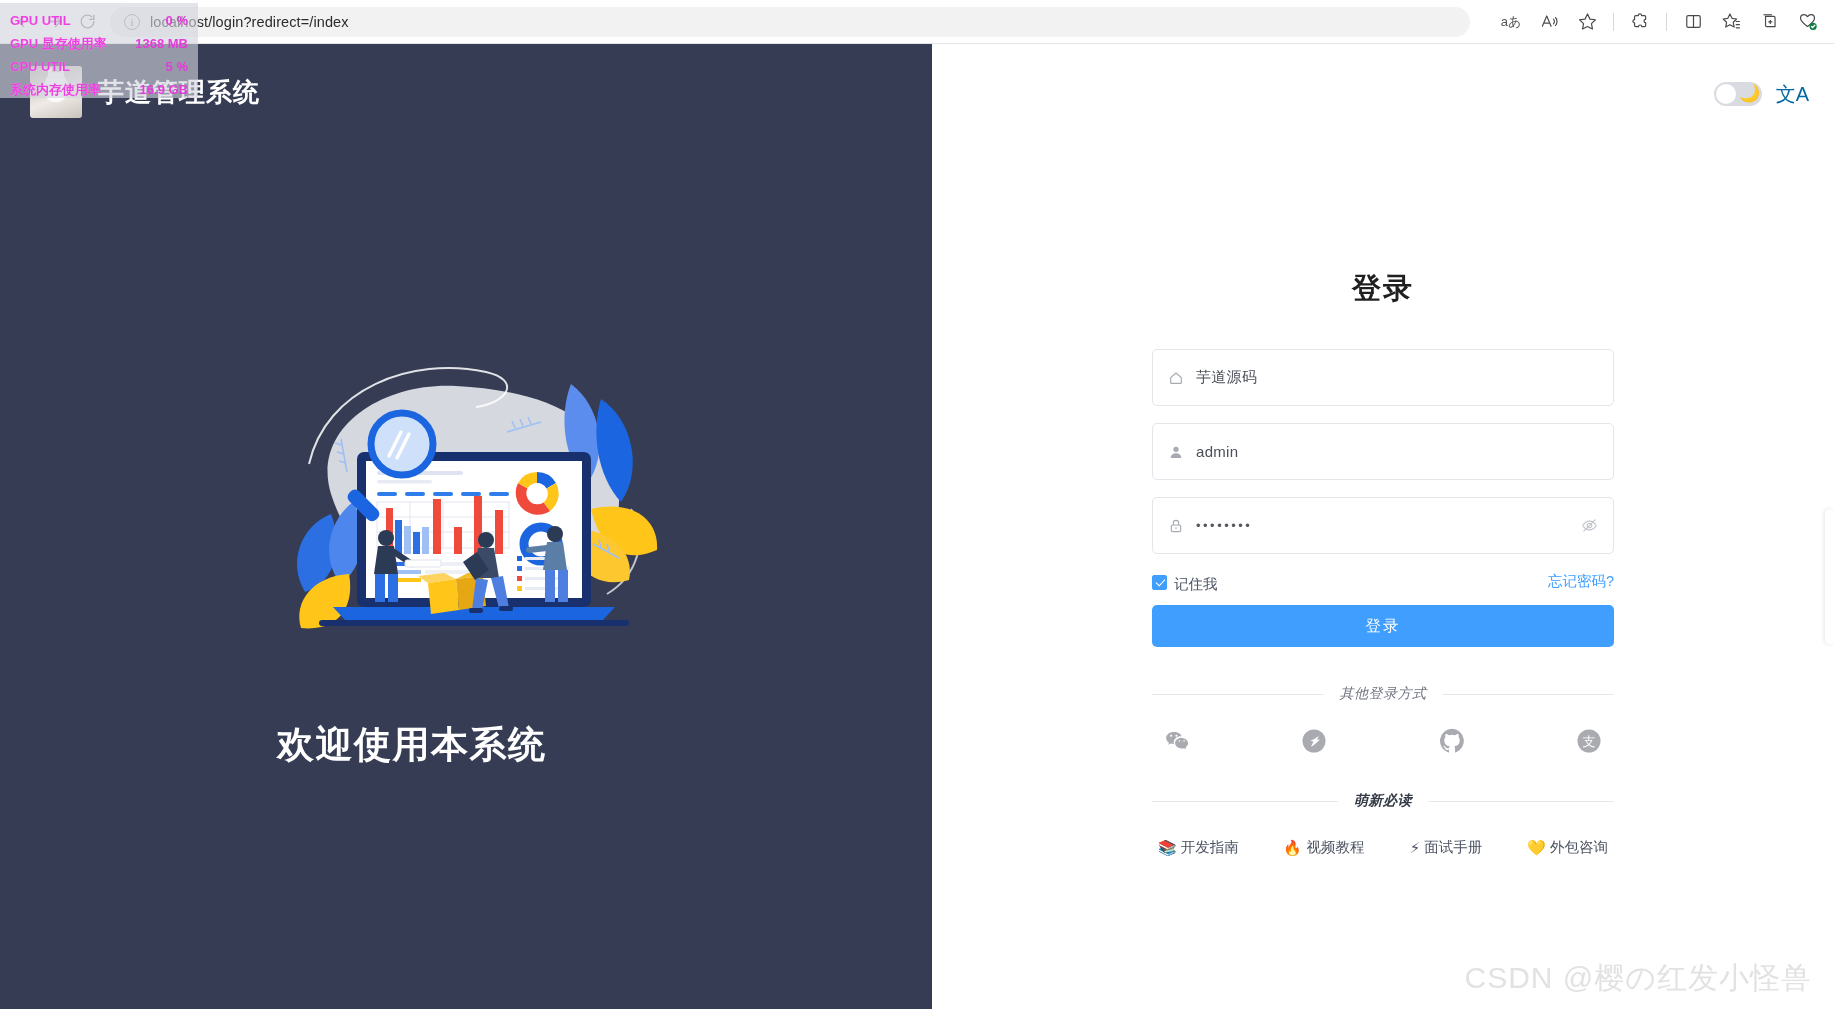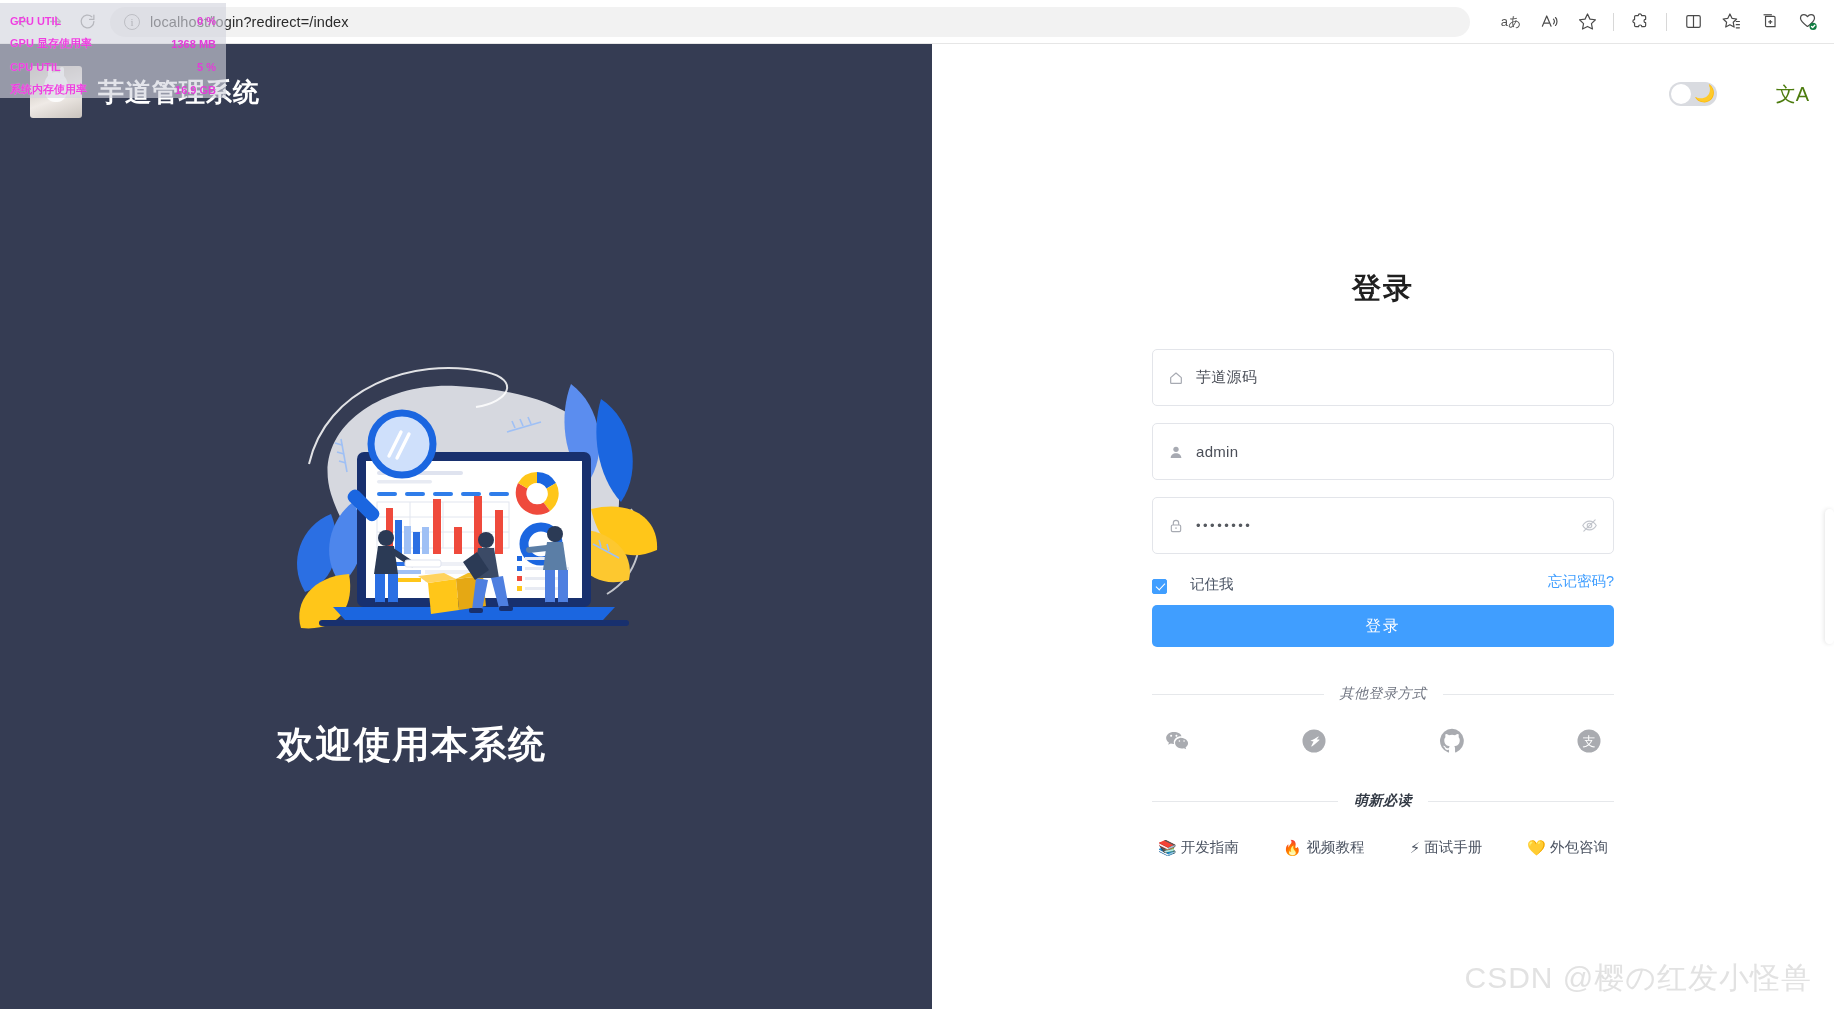--- a/index.html
+++ b/index.html
@@ -163,21 +163,21 @@
     border-radius: 50%;
     background: #ffffff;
   }
   .theme-toggle .moon {
     position: absolute; right: 4px; top: 3px;
     width: 18px; height: 18px;
     color: #ffd84d;
     font-size: 17px; line-height: 18px;
   }
   .lang-icon {
-    font-size: 20px; color: #4d7c0f; line-height: 1; margin-left: 45px;
+    font-size: 20px; color: #0369a1; line-height: 1;
   }
 
   .login-box {
     position: absolute;
     left: 50%; top: 225px;
     transform: translateX(-50%);
     width: 462px;
   }
   .login-title {
     text-align: center;
@@ -220,21 +220,21 @@
     display: flex; align-items: center;
   }
 
   .remember-row {
     display: flex; align-items: center;
     justify-content: space-between;
     margin-top: 2px; margin-bottom: 14px;
     height: 20px;
   }
   .remember-left {
-    display: flex; align-items: flex-end; gap: 23px; margin-top: 7px;
+    display: flex; align-items: flex-start; gap: 7px; margin-top: 7px;
   }
   .cbox {
     width: 15px; height: 15px;
     border-radius: 2px;
     background: #409eff;
     border: 1px solid #409eff;
     position: relative;
     flex: none;
   }
   .cbox::after {
@@ -330,25 +330,25 @@
     font-size: 30px;
     color: #e2e2e2;
     letter-spacing: 1px;
     user-select: none;
   }
 
   
   .gpu-overlay {
     position: absolute;
     left: 0px; top: 3px;
-    width: 226px; height: 95px;
+    width: 198px; height: 95px;
     background: rgba(210,212,221,0.62);
     padding: 6px 10px 4px 10px;
     font-family: "Liberation Sans", sans-serif;
-    font-size: 11px;
+    font-size: 13px;
     font-weight: bold;
     z-index: 50;
   }
   .gpu-row {
     display: flex; justify-content: space-between;
     align-items: center;
     height: 23px;
     color: #ee3fe0;
   }
   .gpu-row .lbl { text-shadow: 0 0 1px rgba(255,255,255,0.5); }

